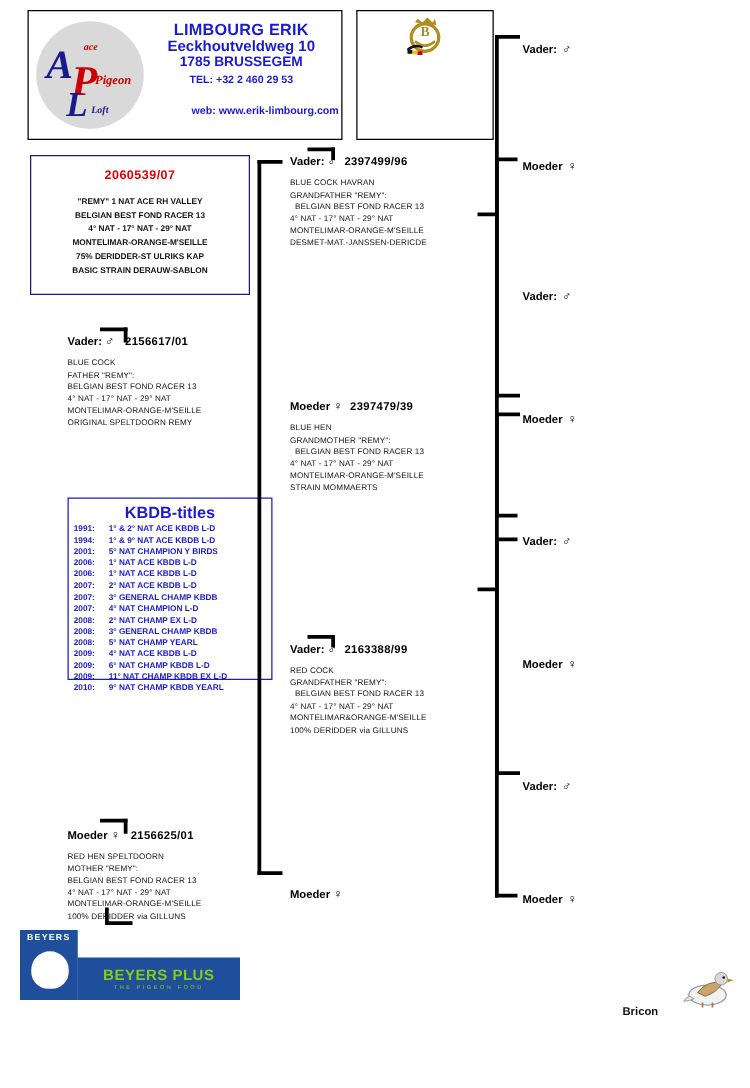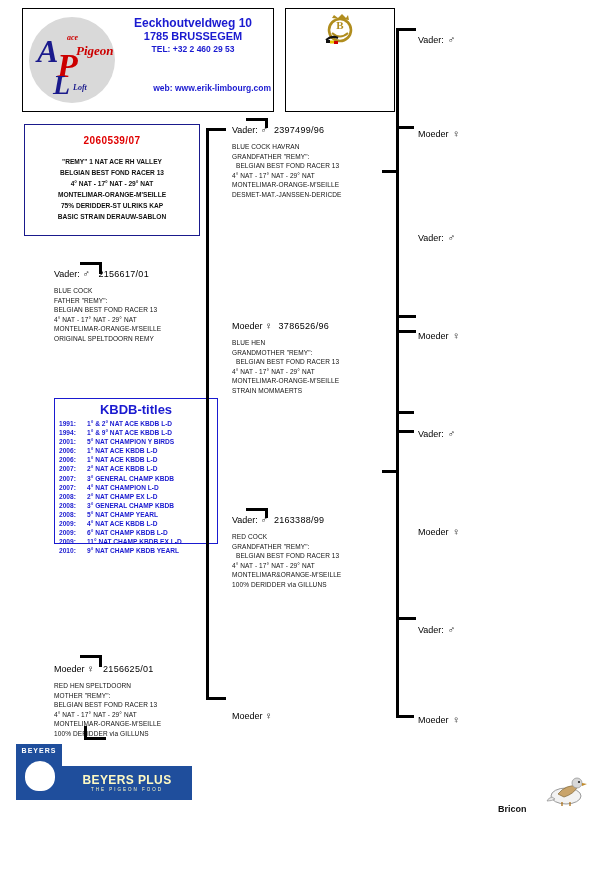--- a/index.html
+++ b/index.html
@@ -29,42 +29,42 @@
     font-family:"Liberation Serif", serif; color:#1a1a8c;
   }
   .logo-a { left:8px; top:16px; font-size:32px; }
   .logo-p { left:28px; top:30px; font-size:34px; color:#cc0000; }
   .logo-l { left:24px; top:52px; font-size:28px; }
   .logo-ace, .logo-pigeon, .logo-loft {
     position:absolute; font-style:italic; font-weight:bold;
     font-family:"Liberation Serif", serif; color:#cc0000;
   }
   .logo-ace { left:38px; top:16px; font-size:8px; }
-  .logo-pigeon { left:47px; top:26px; font-size:13px; }
+  .logo-pigeon { left:47px; top:42px; font-size:10px; }
   .logo-loft { left:44px; top:66px; font-size:8px; color:#1a1a8c; }
 
   #loft-text { position:absolute; left:92px; top:8px; width:156px; text-align:center; }
   #loft-text .l1 { color:#1a1ad0; font-weight:bold; font-size:13px; line-height:14px; letter-spacing:0.2px;}
   #loft-text .l2 { color:#1a1ad0; font-weight:bold; font-size:12px; line-height:13px;}
   #loft-text .l3 { color:#1a1ad0; font-weight:bold; font-size:11px; line-height:13px;}
   #loft-text .l4 { color:#1a1ad0; font-weight:bold; font-size:8.5px; line-height:13px;}
   #loft-contact { position:absolute; left:40px; top:74px; width:208px; text-align:right; }
   #loft-contact div { color:#1a1ad0; font-weight:bold; font-size:8.5px; line-height:11px; }
 
   
   #kbdb-card {
     left:285px; top:8px; width:110px; height:104px;
     border:1px solid #000; background:#fff; text-align:center;
   }
   #kbdb-emblem { margin:3px auto 1px; width:40px; height:36px; position:relative; }
   #kbdb-lines div { color:#1a1ad0; font-weight:bold; font-size:9px; line-height:11.5px; }
 
   
   .ped-box { background:#fff; }
-  .ped-title { font-size:9px; font-weight:normal; color:#000; white-space:nowrap; }
+  .ped-title { font-size:9px; font-weight:bold; color:#000; white-space:nowrap; }
   .ped-title .ring { margin-left:6px; letter-spacing:0.3px; }
   .ped-line { font-size:6.5px; line-height:9.6px; color:#111; white-space:nowrap; letter-spacing:0.1px;}
   .sym { font-size:10px; }
 
   
   #origin-box {
     left:24px; top:124px; width:176px; height:112px;
     border:1px solid #1a1a8c;
   }
   #origin-ring {
@@ -100,21 +100,21 @@
     position:absolute; left:0; top:-22px; width:46px; height:56px;
     background:#1f4e9c; border:1px solid #1f4e9c;
   }
   #beyers-mark .bm-top { color:#fff; font-size:7px; font-weight:bold; text-align:center; padding-top:2px; letter-spacing:1px;}
   #beyers-mark .bm-bird {
     position:absolute; left:8px; top:16px; width:30px; height:30px;
     background:#fff; border-radius:50% 50% 45% 45%;
   }
   #beyers-bar {
     position:absolute; left:46px; top:0; width:130px; height:34px;
-    background:#1f4e9c; color:#fef9c3; font-weight:bold;
+    background:#1f4e9c; color:#84cc16; font-weight:bold;
     font-size:12px; text-align:center; padding-top:7px; letter-spacing:0.4px;
   }
   #beyers-bar small { display:block; font-size:4.5px; letter-spacing:2px; font-weight:normal; }
 
   #bricon { left:498px; top:778px; width:96px; height:34px; }
   #bricon-label { position:absolute; left:0; top:26px; font-size:9px; font-weight:bold; color:#111; }
   #bricon-bird { position:absolute; left:46px; top:-8px; width:44px; height:38px; }
 </style>
 </head>
 <body>
@@ -122,20 +122,21 @@
 <div class="abs" id="loft-card">
   <div id="loft-logo">
     <span class="logo-a">A</span>
     <span class="logo-ace">ace</span>
     <span class="logo-p">P</span>
     <span class="logo-pigeon">Pigeon</span>
     <span class="logo-l">L</span>
     <span class="logo-loft">Loft</span>
   </div>
   <div id="loft-text">
+    <div class="l1">LIMBOURG ERIK</div>
     <div class="l2">Eeckhoutveldweg 10</div>
     <div class="l3">1785 BRUSSEGEM</div>
     <div class="l4">TEL: +32 2 460 29 53</div>
   </div>
   <div id="loft-contact">
     <div>web: www.erik-limbourg.com</div>
   </div>
 </div>
 
 <div class="abs" id="kbdb-card">
@@ -224,21 +225,21 @@
       <div style="margin-top: 7px;">
         <div class="ped-line">BLUE COCK HAVRAN</div>
         <div class="ped-line">GRANDFATHER "REMY":</div>
         <div class="ped-line" style="padding-left: 4px;">BELGIAN BEST FOND RACER 13</div>
         <div class="ped-line">4° NAT - 17° NAT - 29° NAT</div>
         <div class="ped-line">MONTELIMAR-ORANGE-M'SEILLE</div>
         <div class="ped-line">DESMET-MAT.-JANSSEN-DERICDE</div>
       </div>
     </div>
     <div class="abs" style="left: 232px; top: 320px; width: 170px;">
-      <div class="ped-title"><span>Moeder</span> <span class="sym">♀</span><span class="ring">3786526/96</span></div>
+      <div class="ped-title"><span>Moeder</span> <span class="sym">♀</span><span class="ring">2397479/39</span></div>
       <div style="margin-top: 7px;">
         <div class="ped-line">BLUE HEN</div>
         <div class="ped-line">GRANDMOTHER "REMY":</div>
         <div class="ped-line" style="padding-left: 4px;">BELGIAN BEST FOND RACER 13</div>
         <div class="ped-line">4° NAT - 17° NAT - 29° NAT</div>
         <div class="ped-line">MONTELIMAR-ORANGE-M'SEILLE</div>
         <div class="ped-line">STRAIN MOMMAERTS</div>
       </div>
     </div>
     <div class="abs" style="left: 232px; top: 514px; width: 170px;">

